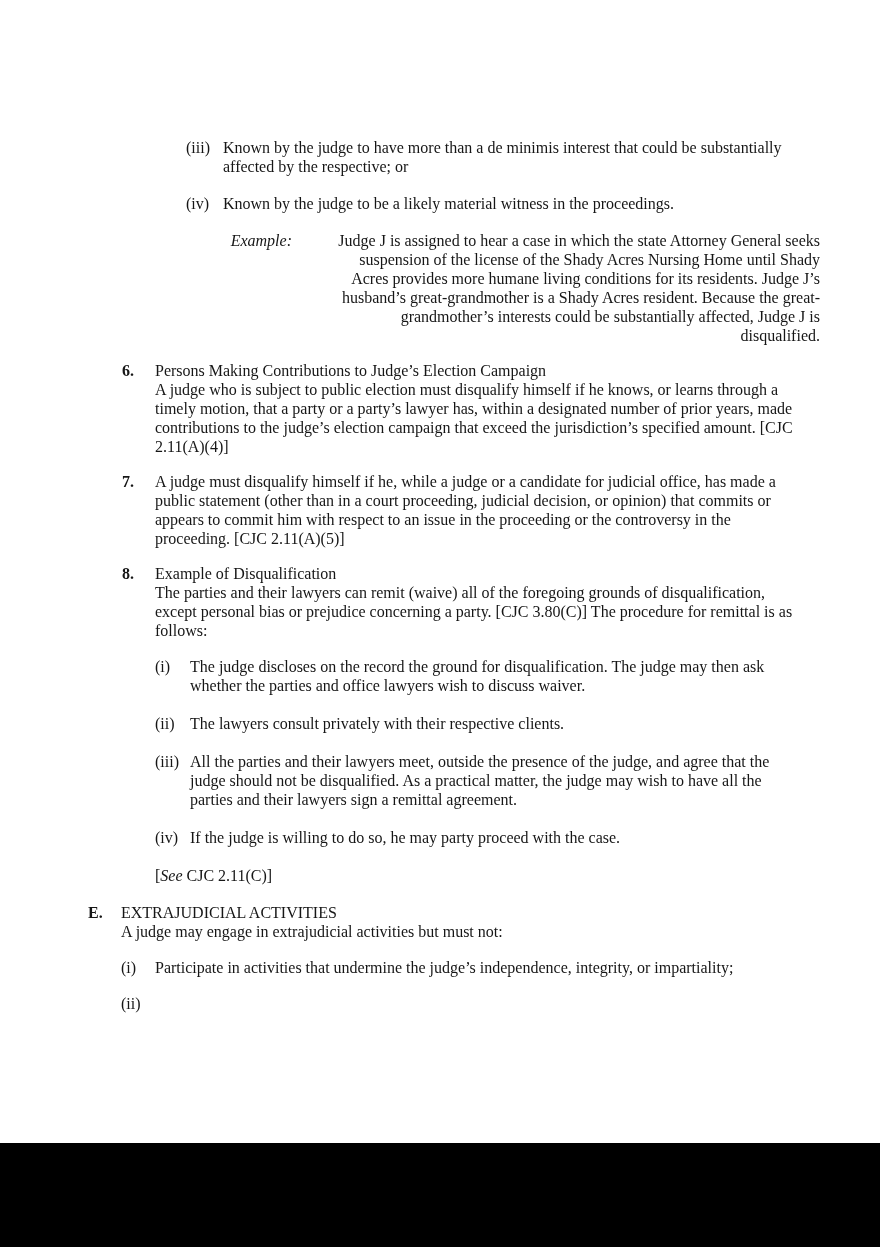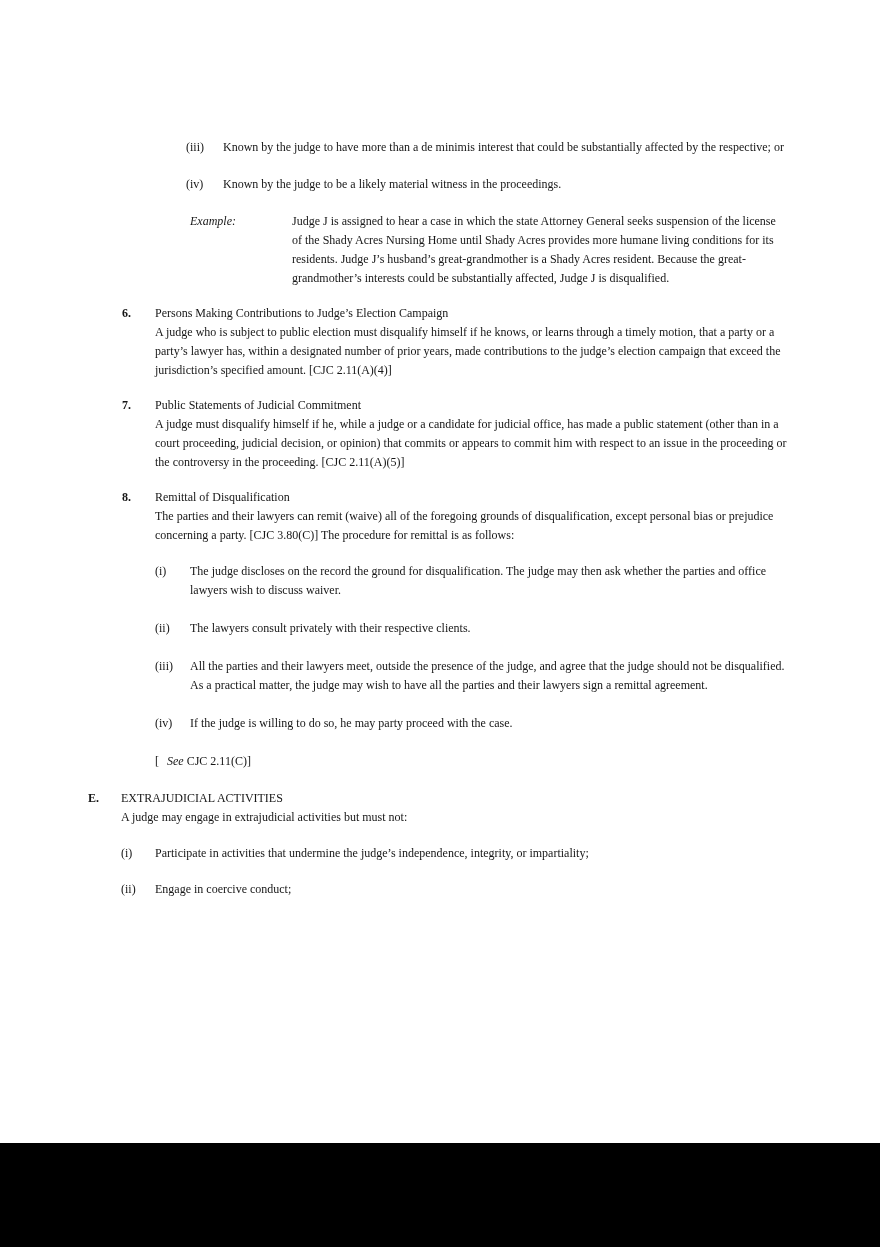--- a/index.html
+++ b/index.html
@@ -14,44 +14,44 @@
     height:1247px;
     background:var(--page-bg,#ffffff);
     overflow:hidden;
   }
   .content{
     position:absolute;
     top:138px;
     left:0;
     width:880px;
     color:var(--text,#161616);
-    font-size:12px;
+    font-size:16px;
     line-height:19px;
   }
   .block{margin-bottom:18px;}
   .hang{display:flex;align-items:flex-start;}
   
   .top-roman{margin-left:186px;}
   .top-roman .marker{width:37px;flex:none;}
   .top-roman .txt{width:570px;}
   
   .example{margin-left:190px;}
   .example .label{width:102px;flex:none;font-style:italic;}
-  .example .txt{width:487px;}
+  .example .txt{width:487px;margin-left:41px;}
   
   .section{margin-left:122px;}
   .section .num{width:33px;flex:none;font-weight:bold;}
   .section .sec-body{width:640px;}
   .sec-heading{font-weight:normal;}
   
   .sublist{margin-left:155px;margin-bottom:19px;}
   .sublist .marker{width:35px;flex:none;}
   .sublist .txt{width:602px;}
   .see-note{margin-left:155px;margin-bottom:18px;}
-  .italic{font-style:italic;margin-left:8px;}
+  .italic{font-style:italic;}
   
   .sec-e{margin-left:88px;margin-bottom:17px;}
   .sec-e .letter{width:33px;flex:none;font-weight:bold;}
   .sec-e .sec-body{width:671px;}
   .e-item{margin-left:121px;margin-bottom:17px;}
   .e-item .marker{width:34px;flex:none;}
   .e-item .txt{width:638px;}
   
   .bottom-bar{
     position:absolute;
@@ -70,45 +70,44 @@
 
     <div class="hang top-roman block">
       <span class="marker">(iii)</span>
       <div class="txt">Known by the judge to have more than a de minimis interest that could be substantially affected by the respective; or</div>
     </div>
     <div class="hang top-roman block">
       <span class="marker">(iv)</span>
       <div class="txt">Known by the judge to be a likely material witness in the proceedings.</div>
     </div>
 
-    <div class="hang example block" style="margin-bottom:16px;">
+    <div class="hang example block" style="margin-bottom:16px;text-align:right;">
       <span class="label">Example:</span>
       <div class="txt">Judge J is assigned to hear a case in which the state Attorney General seeks suspension of the license of the Shady Acres Nursing Home until Shady Acres provides more humane living conditions for its residents. Judge J’s husband’s great-grandmother is a Shady Acres resident. Because the great-grandmother’s interests could be substantially affected, Judge J is disqualified.</div>
     </div>
 
     <div class="hang section block" style="margin-bottom:16px;">
       <span class="num">6.</span>
       <div class="sec-body">
         <div class="sec-heading">Persons Making Contributions to Judge’s Election Campaign</div>
         <div>A judge who is subject to public election must disqualify himself if he knows, or learns through a timely motion, that a party or a party’s lawyer has, within a designated number of prior years, made contributions to the judge’s election campaign that exceed the jurisdiction’s specified amount. [CJC 2.11(A)(4)]</div>
       </div>
     </div>
 
     <div class="hang section block" style="margin-bottom:16px;">
       <span class="num">7.</span>
       <div class="sec-body">
-        <div class="sec-heading">Public Statements of Judicial Commitment</div>
         <div>A judge must disqualify himself if he, while a judge or a candidate for judicial office, has made a public statement (other than in a court proceeding, judicial decision, or opinion) that commits or appears to commit him with respect to an issue in the proceeding or the controversy in the proceeding. [CJC 2.11(A)(5)]</div>
       </div>
     </div>
 
     <div class="hang section block" style="margin-bottom:17px;">
       <span class="num">8.</span>
       <div class="sec-body">
-        <div class="sec-heading">Remittal of Disqualification</div>
+        <div class="sec-heading">Example of Disqualification</div>
         <div>The parties and their lawyers can remit (waive) all of the foregoing grounds of disqualification, except personal bias or prejudice concerning a party. [CJC 3.80(C)] The procedure for remittal is as follows:</div>
       </div>
     </div>
 
     <div class="hang sublist">
       <span class="marker">(i)</span>
       <div class="txt">The judge discloses on the record the ground for disqualification. The judge may then ask whether the parties and office lawyers wish to discuss waiver.</div>
     </div>
     <div class="hang sublist">
       <span class="marker">(ii)</span>
@@ -132,19 +131,18 @@
         <div>A judge may engage in extrajudicial activities but must not:</div>
       </div>
     </div>
 
     <div class="hang e-item">
       <span class="marker">(i)</span>
       <div class="txt">Participate in activities that undermine the judge’s independence, integrity, or impartiality;</div>
     </div>
     <div class="hang e-item">
       <span class="marker">(ii)</span>
-      <div class="txt">Engage in coercive conduct;</div>
     </div>
 
   </div>
 
   <div class="bottom-bar"></div>
 </div>
 
 </body></html>

